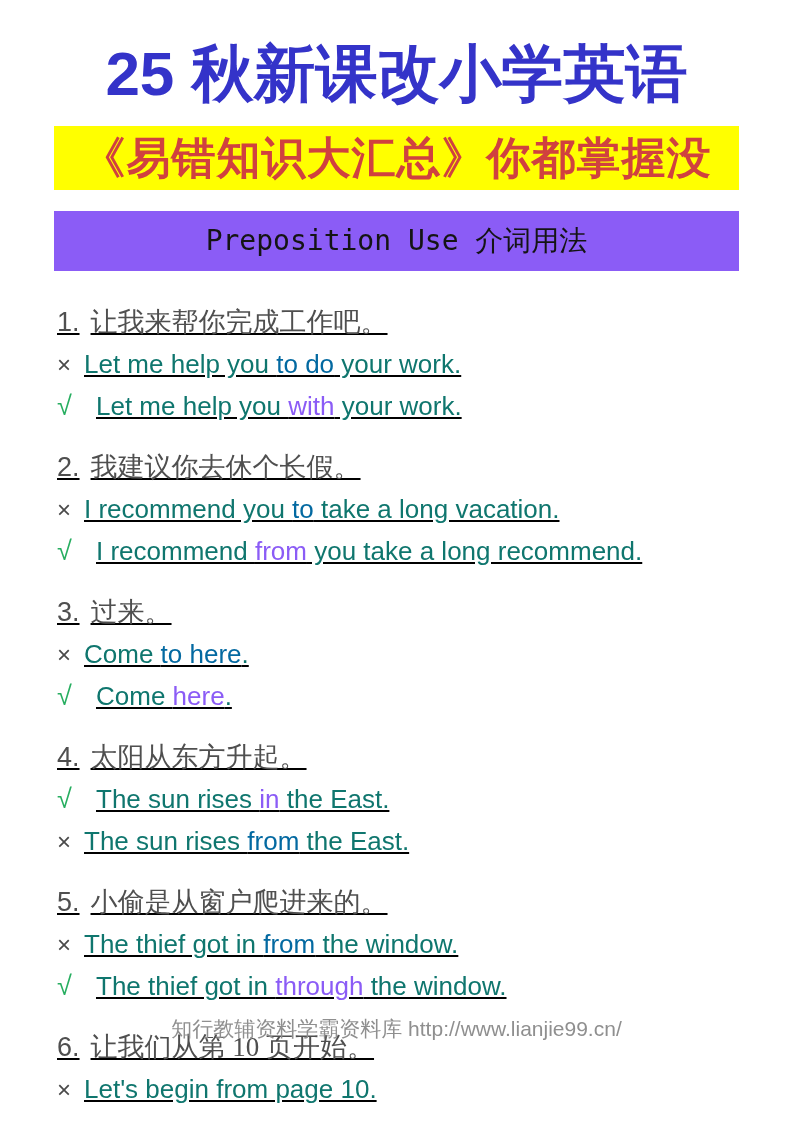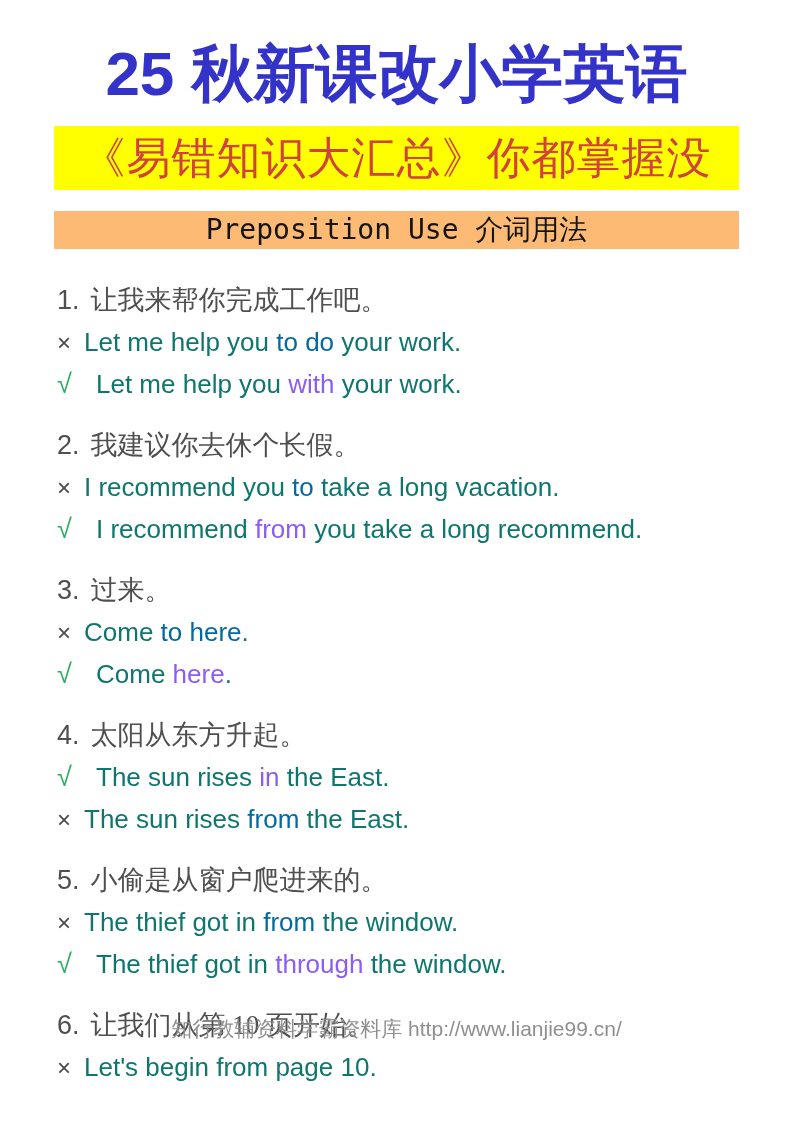--- a/index.html
+++ b/index.html
@@ -21,39 +21,39 @@
     letter-spacing: 0px;
   }
   .banner-yellow {
     width: 685px; height: 64px;
     margin: 8px auto 0 auto;
     background: #ffff00;
     display: flex; align-items: center; justify-content: center;
   }
   .banner-yellow .sub {
     font-size: 44px;
-    font-weight: normal;
+    font-weight: bold;
     color: #d0413f;
     font-family: "Liberation Serif", serif;
     letter-spacing: 1px;
     white-space: nowrap;
   }
   .banner-cream {
-    width: 685px; height: 38px;
+    width: 685px; height: 60px;
     margin: 21px auto 0 auto;
-    background: #fdba74;
+    background: #8b5cf6;
     display: flex; align-items: center; justify-content: center;
   }
   .banner-cream .sec {
     font-size: 28px;
     color: #141414;
     font-family: "DejaVu Sans Mono", monospace;
     white-space: nowrap;
   }
-  .content { margin: 30px 0 0 57px; }
+  .content { margin: 30px 0 0 57px; text-decoration: underline; }
   .group { margin: 0 0 19px 0; }
   .line { height: 42px; line-height: 42px; white-space: pre; }
   .zh {
     font-size: 27px;
     color: #4f4f4f;
     font-family: "Liberation Serif", serif;
   }
   .zh .num {
     font-family: "Liberation Sans", sans-serif;
     margin-right: 11px;

